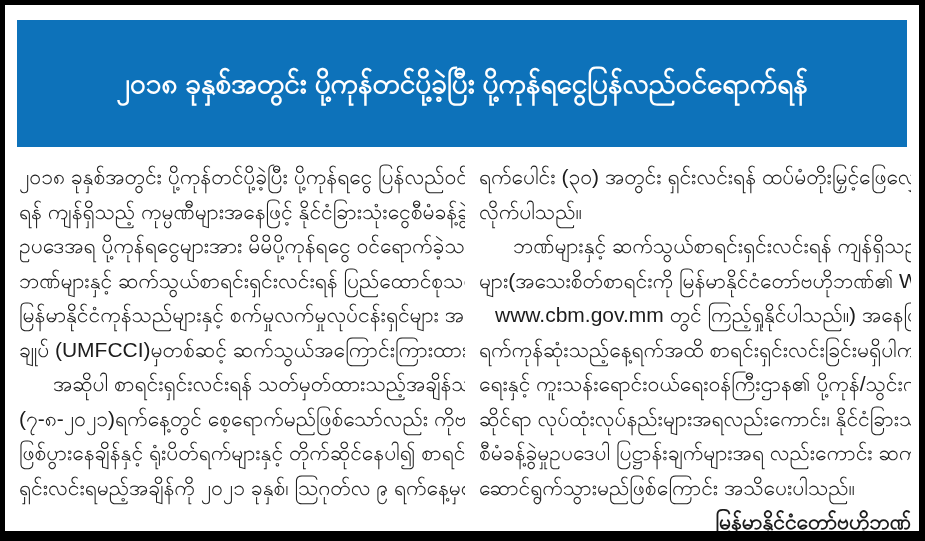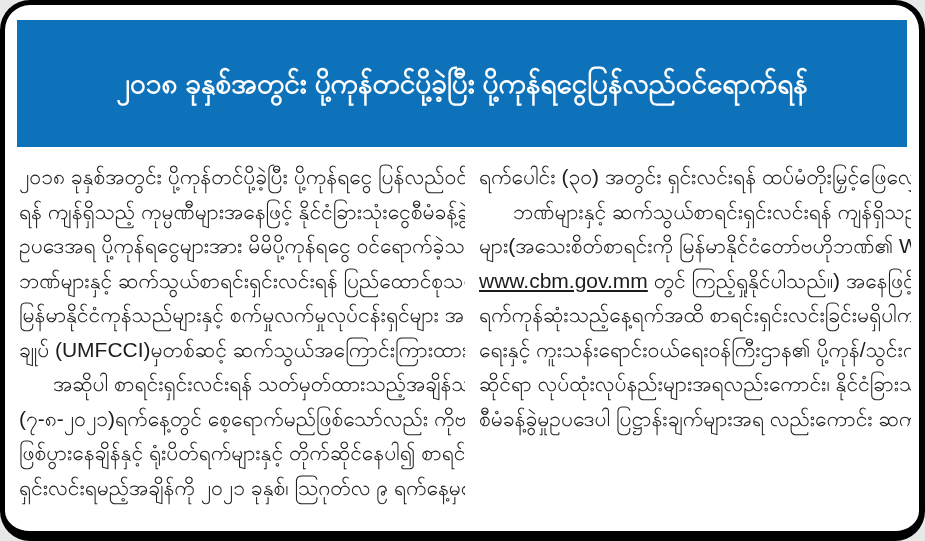--- a/index.html
+++ b/index.html
@@ -11,21 +11,20 @@
   .page {
     position: relative;
     width: 925px;
     height: 541px;
     box-sizing: border-box;
     background: #ffffff;
     border-style: solid;
     border-color: #000000;
     border-width: 5px 6px 10px 5px;
     overflow: hidden;
-    border-radius: 30px;
   }
   .header-banner {
     position: absolute;
     left: 12px;
     top: 15px;
     width: 890px;
     height: 127px;
     background: #0d72ba;
     color: #ffffff;
     display: flex;
@@ -57,21 +56,21 @@
     text-align: justify;
     text-align-last: justify;
   }
   .line.end {
     text-align-last: left;
   }
   .line.indent {
     padding-left: 34px;
   }
   .url {
-    text-decoration: underline;
+    margin-left: 16px;
   }
   .signature {
     height: 34.5px;
     line-height: 34.5px;
     overflow: hidden;
     white-space: nowrap;
     text-align: right;
     text-align-last: right;
     font-weight: bold;
   }
@@ -93,22 +92,25 @@
     <div class="line">မြန်မာနိုင်ငံကုန်သည်များနှင့် စက်မှုလက်မှုလုပ်ငန်းရှင်များ အသင်း</div>
     <div class="line">ချုပ် (UMFCCI)မှတစ်ဆင့် ဆက်သွယ်အကြောင်းကြားထားပြီး</div>
     <div class="line indent end">အဆိုပါ စာရင်းရှင်းလင်းရန် သတ်မှတ်ထားသည့်အချိန်သည်</div>
     <div class="line">(၇-၈-၂၀၂၁)ရက်နေ့တွင် စေ့ရောက်မည်ဖြစ်သော်လည်း ကိုဗစ်-၁၉</div>
     <div class="line">ဖြစ်ပွားနေချိန်နှင့် ရုံးပိတ်ရက်များနှင့် တိုက်ဆိုင်နေပါ၍ စာရင်း</div>
     <div class="line">ရှင်းလင်းရမည့်အချိန်ကို ၂၀၂၁ ခုနှစ်၊ ဩဂုတ်လ ၉ ရက်နေ့မှစ၍</div>
   </div>
 
   <div class="col col-right">
     <div class="line">ရက်ပေါင်း (၃၀) အတွင်း ရှင်းလင်းရန် ထပ်မံတိုးမြှင့်ဖြေလျှော့</div>
+    <div class="line end">လိုက်ပါသည်။</div>
     <div class="line indent">ဘဏ်များနှင့် ဆက်သွယ်စာရင်းရှင်းလင်းရန် ကျန်ရှိသည့် ကုမ္ပဏီ</div>
     <div class="line">များ(အသေးစိတ်စာရင်းကို မြန်မာနိုင်ငံတော်ဗဟိုဘဏ်၏ Website-</div>
     <div class="line"><span class="url">www.cbm.gov.mm</span><span> တွင် ကြည့်ရှုနိုင်ပါသည်။) အနေဖြင့် အဆိုပါ</span></div>
     <div class="line">ရက်ကုန်ဆုံးသည့်နေ့ရက်အထိ စာရင်းရှင်းလင်းခြင်းမရှိပါက စီးပွား</div>
     <div class="line">ရေးနှင့် ကူးသန်းရောင်းဝယ်ရေးဝန်ကြီးဌာန၏ ပို့ကုန်/သွင်းကုန်</div>
     <div class="line">ဆိုင်ရာ လုပ်ထုံးလုပ်နည်းများအရလည်းကောင်း၊ နိုင်ငံခြားသုံးငွေ</div>
     <div class="line">စီမံခန့်ခွဲမှုဥပဒေပါ ပြဋ္ဌာန်းချက်များအရ လည်းကောင်း ဆက်လက်</div>
+    <div class="line end">ဆောင်ရွက်သွားမည်ဖြစ်ကြောင်း အသိပေးပါသည်။</div>
+    <div class="signature">မြန်မာနိုင်ငံတော်ဗဟိုဘဏ်</div>
   </div>
 
 </div>
 
 </body></html>

